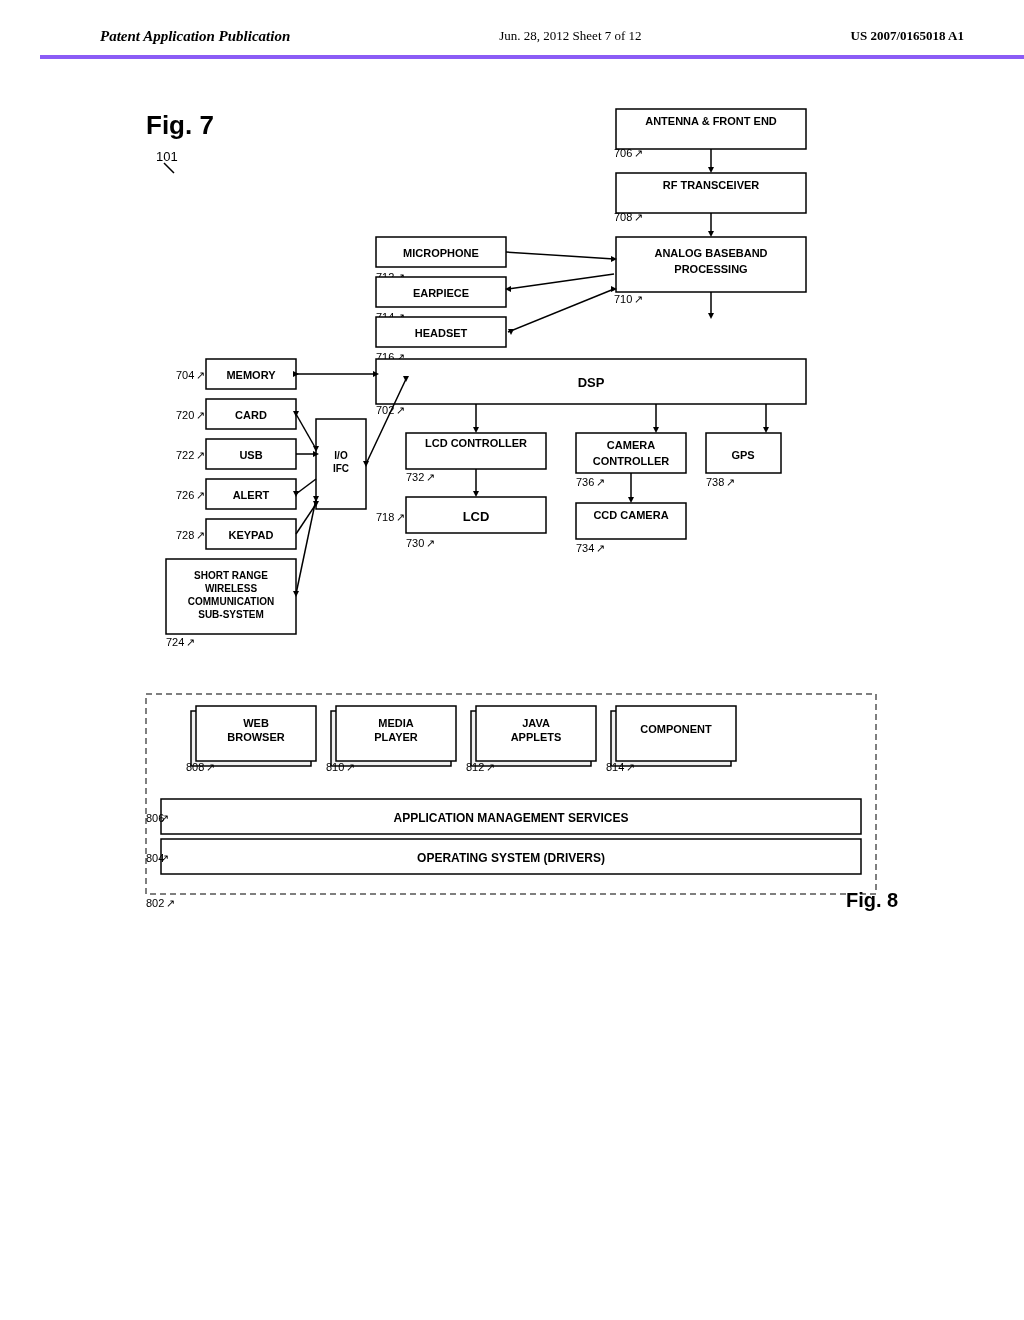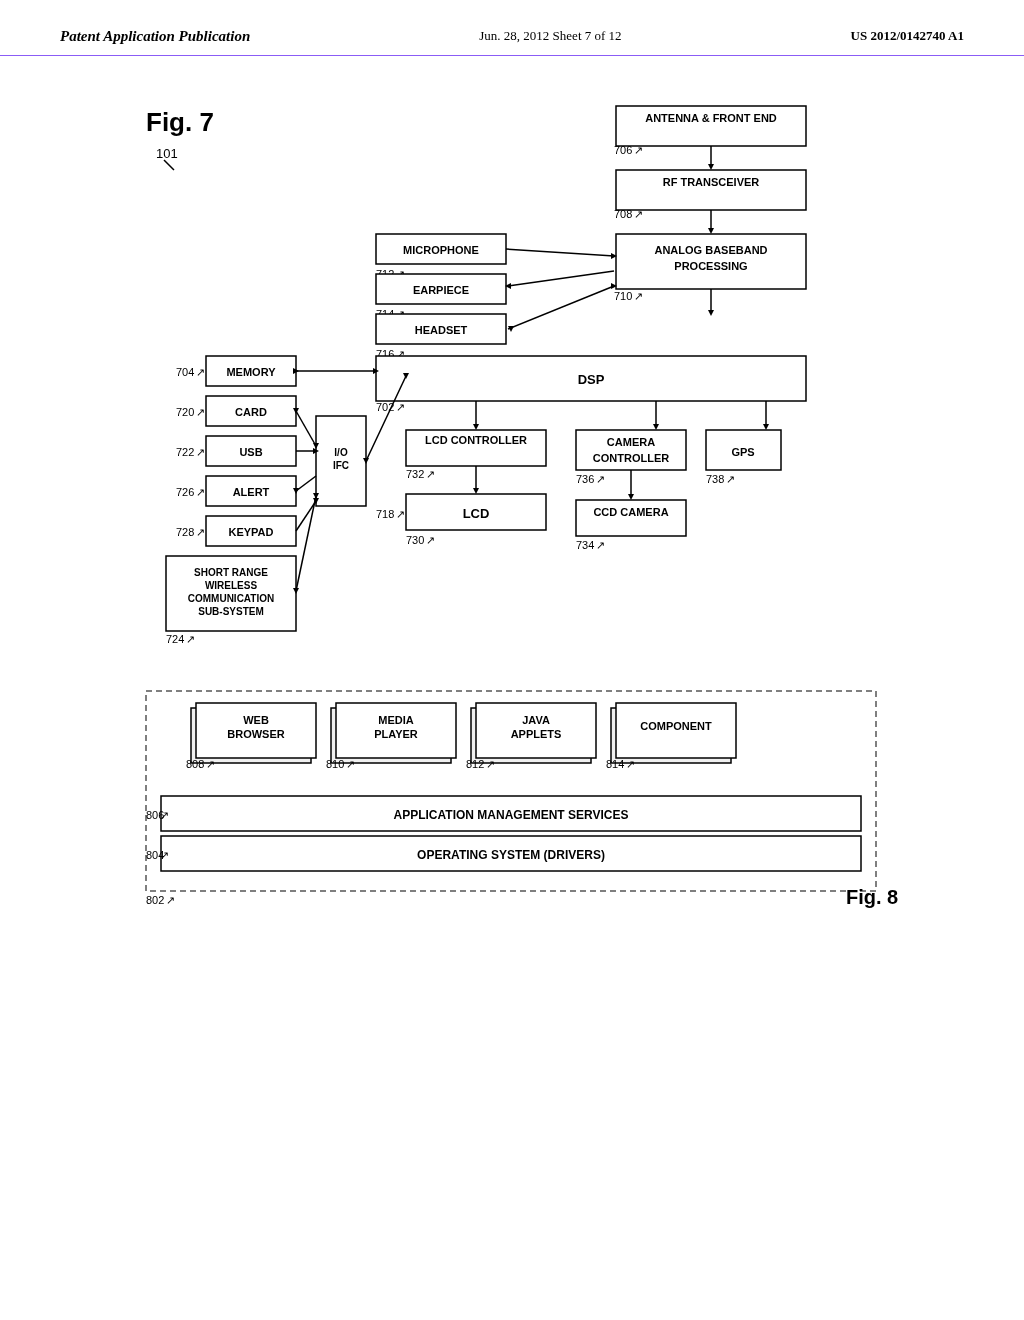--- a/index.html
+++ b/index.html
@@ -11,21 +11,22 @@
       position: relative;
       overflow-x: hidden;
     }
 
     
     .header {
       display: flex;
       justify-content: space-between;
       align-items: flex-start;
       padding: 28px 60px 10px 60px;
-      border-bottom: 1px solid #8b5cf6;
+      border-bottom: 4px solid #8b5cf6;
+      margin-left: 40px;
     }
 
     
     .content {
       padding: 30px 86px;
     }
 
     
     .fig7-section {
       position: relative;
@@ -44,21 +45,21 @@
     .diagram-svg {
       display: block;
     }
   </style>
 </head>
 <body>
 
 <div class="header">
   <div style="font-style:italic; font-weight:bold; font-size:15px;">Patent Application Publication</div>
   <div style="font-size:13px; text-align:center;">Jun. 28, 2012  Sheet 7 of 12</div>
-  <div style="font-size:13px; font-weight:bold;">US 2012/0142740 A1</div>
+  <div style="font-size:13px; font-weight:bold;">US 2007/0165018 A1</div>
 </div>
 
 <div class="content">
 
   <div class="fig7-section">
     <svg class="diagram-svg" width="900" height="560" viewBox="0 0 900 560">
 
       <text x="60" y="45" font-family="Arial" font-size="26" font-weight="bold">Fig. 7</text>
       <text x="70" y="72" font-family="Arial" font-size="13">101</text>
       <line x1="78" y1="74" x2="88" y2="84" stroke="#000" stroke-width="1.5"></line>

